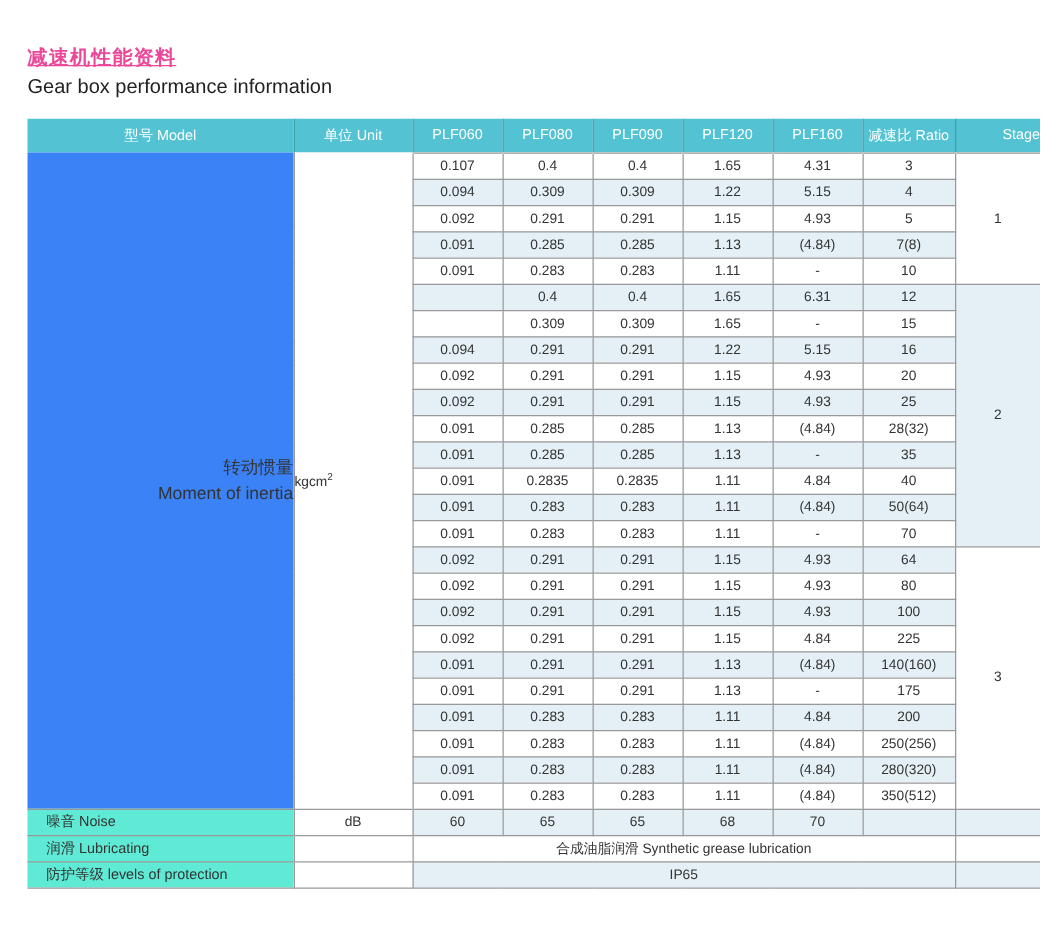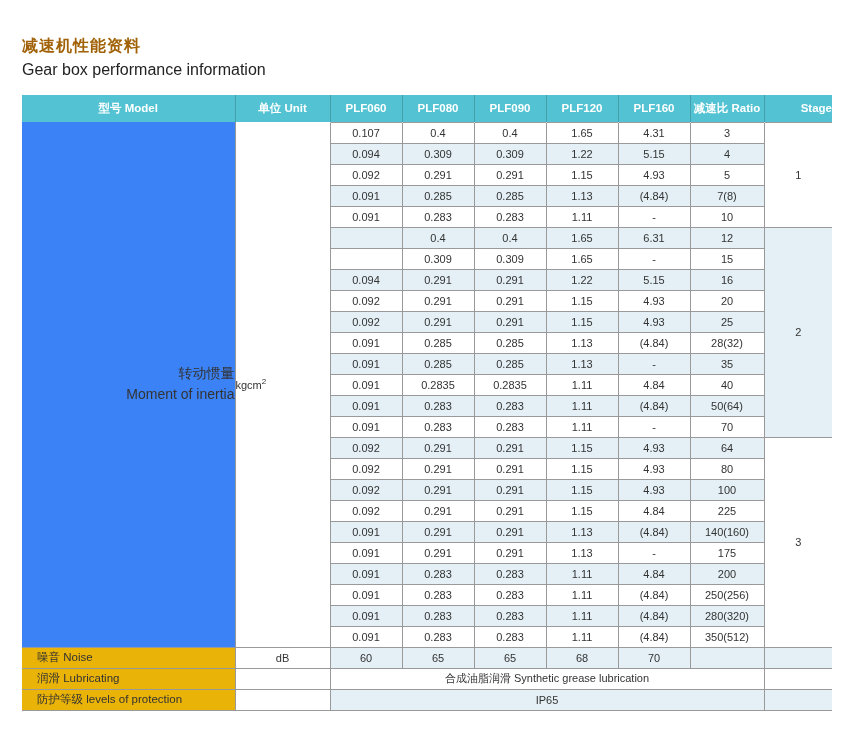--- a/index.html
+++ b/index.html
@@ -11,22 +11,23 @@
   * { margin: 0; padding: 0; box-sizing: border-box; }
   html, body {
     width: 847px; height: 740px;
     background: #ffffff;
     font-family: "Liberation Sans", "DejaVu Sans", sans-serif;
     color: var(--text);
     overflow: hidden;
   }
   .page { padding: 36px 15px 0 22px; }
   .title-zh {
-    font-size: 16px; font-weight: bold; color: #a16207;
+    font-size: 16px; font-weight: bold; color: #ec4899;
     letter-spacing: 1px;
+    text-decoration: underline;
   }
   .title-en {
     font-size: 16px; color: #222222; margin-top: 4px;
   }
   table.perf {
     margin-top: 16px;
     border-collapse: collapse;
     table-layout: fixed;
     width: 810px;
     font-size: 11px;
@@ -34,21 +35,21 @@
   }
   col.c-model { width: 213px; }
   col.c-unit  { width: 95px;  }
   col.c-plf   { width: 72px;  }
   col.c-ratio { width: 74px;  }
   col.c-stage { width: 68px;  }
 
   thead th {
     background: var(--header-bg);
     color: #ffffff;
-    font-weight: bold;
+    font-weight: normal;
     font-size: 11.5px;
     height: 27px;
     text-align: center;
     border-right: 1px solid rgba(0,0,0,0.18);
   }
   thead th:last-child { border-right: none; text-align: right; }
 
   td { height: 21px; }
 
   td.data-cell {
@@ -86,21 +87,21 @@
     font-size: 11px;
   }
   td.stage-cell.stage-shaded { background: var(--stripe); }
 
   td.row-label {
     border-top: 1px solid var(--border);
     border-right: 1px solid var(--border);
     text-align: left;
     padding-left: 15px;
     font-size: 11.5px;
-    background: #eab308;
+    background: #5eead4;
   }
   td.unit-sm {
     border: 1px solid var(--border);
     text-align: center;
     background: #ffffff;
   }
   tr.bottom-last td { border-bottom: 1px solid var(--border); }
 </style>
 </head>
 <body>

